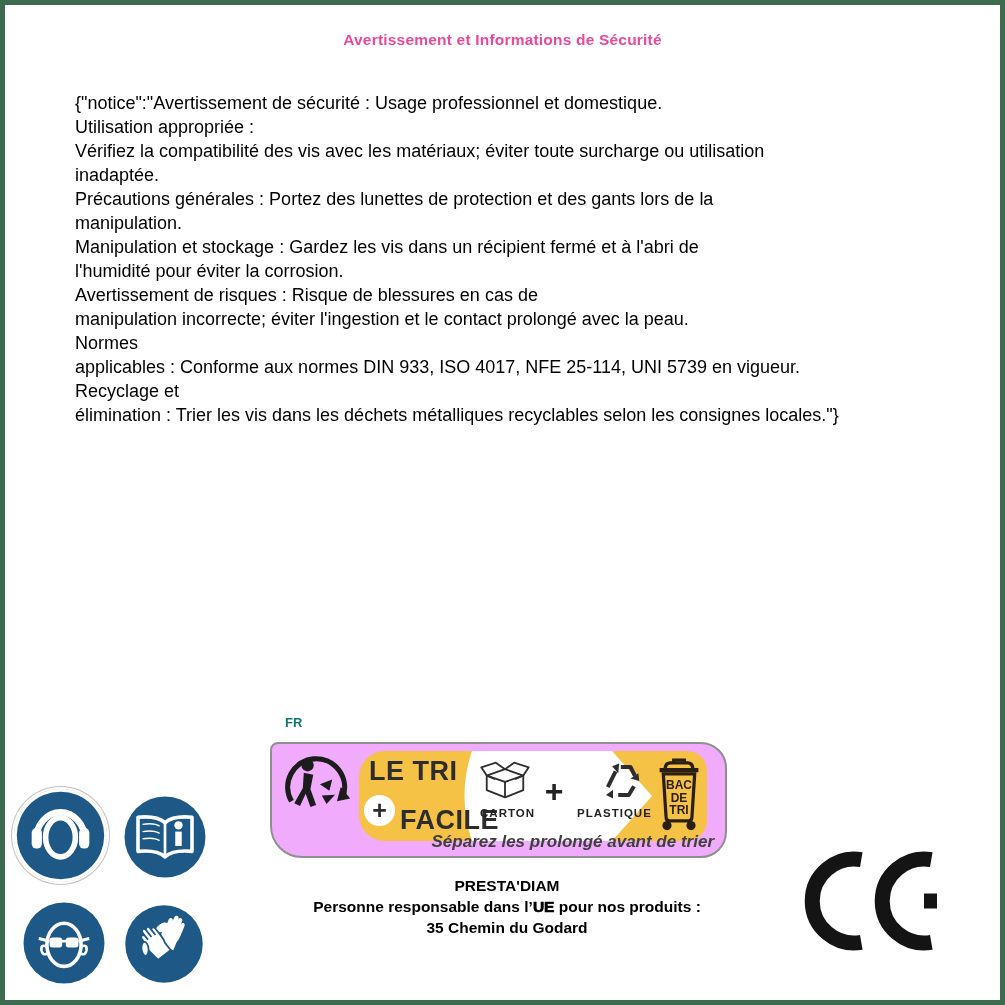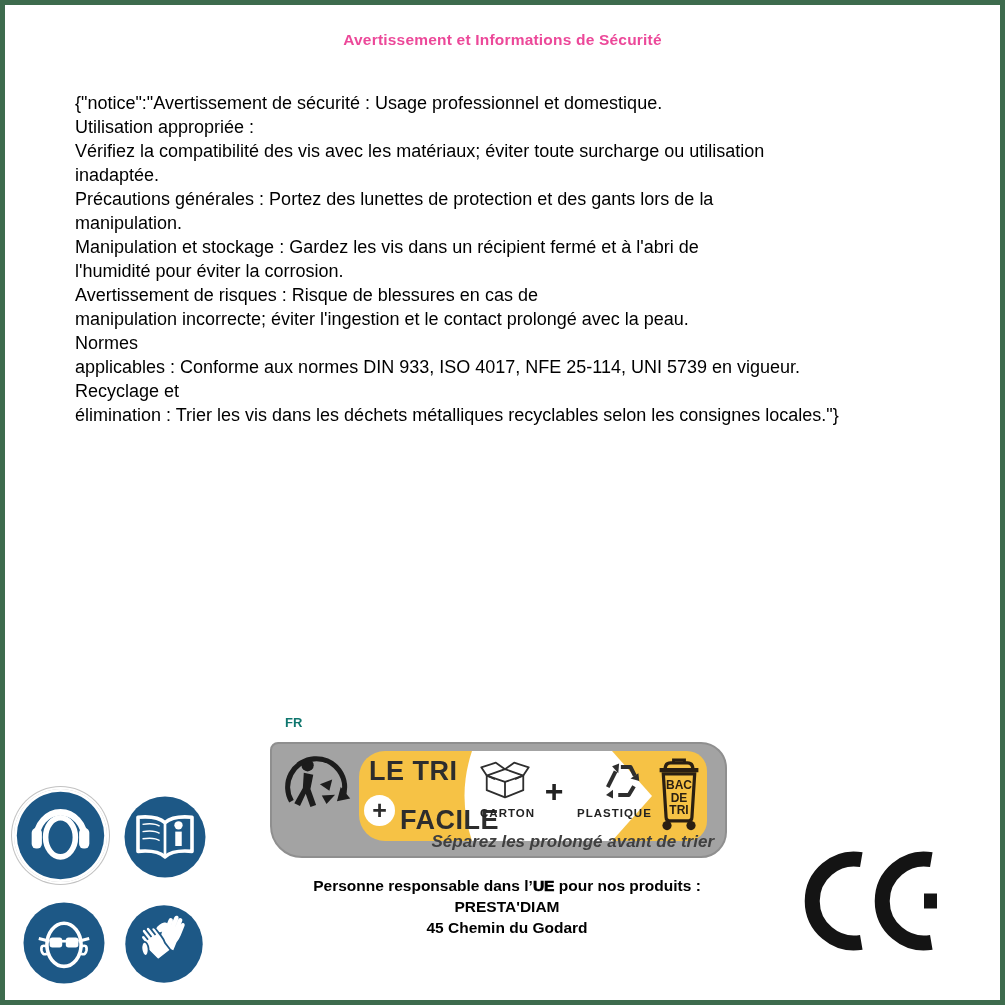--- a/index.html
+++ b/index.html
@@ -12,21 +12,21 @@
             line-height:24px; color:#000; white-space:pre-line; }
 
   
   .icon-wrap { position:absolute; border-radius:50%; }
   .icon-wrap svg { display:block; width:100%; height:100%; }
   .ring { box-shadow:0 0 0 2px #ffffff, 0 0 0 3px #c2c2c2; }
 
   
   .fr-code { position:absolute; left:280px; top:710px; font-size:13px; font-weight:bold; color:#0f766e; }
   .tri-label { position:absolute; left:265px; top:737px; width:457px; height:116px;
-               background:#a3a3a3; border:2px solid #8f8f8f;
+               background:#f0abfc; border:2px solid #8f8f8f;
                border-radius:8px 26px 26px 32px;text-decoration:underline; }
   .triman { position:absolute; left:10px; top:8px; width:72px; height:72px; }
   .band { position:absolute; left:87px; top:7px; width:348px; height:90px;
           border-radius:26px 20px 20px 26px; }
   .band .headline1 { position:absolute; left:10px; top:5px; font-size:27px; font-weight:bold;
                      color:#2d2d2d; letter-spacing:.5px; }
   .band .pluscircle { position:absolute; left:5px; top:44px; width:31px; height:31px;
                       background:#fff; border-radius:50%; text-align:center; line-height:30px;
                       font-size:25px; font-weight:bold; color:#2d2d2d; }
   .band .headline2 { position:absolute; left:41px; top:54px; font-size:27px; font-weight:bold;
@@ -187,23 +187,23 @@
           <text x="26" y="49">DE</text>
           <text x="26" y="63">TRI</text>
         </g>
       </svg>
     </div>
 
     <div class="tri-caption">Séparez les prolongé avant de trier</div>
   </div>
 
   <div class="responsible">
+    <div><span>PRESTA'DIAM</span></div>
     <div><span>Personne responsable dans l’</span><span class="xb">UE</span><span> pour nos produits :</span></div>
-    <div><span>PRESTA'DIAM</span></div>
-    <div><span>45 Chemin du Godard</span></div>
+    <div><span>35 Chemin du Godard</span></div>
   </div>
 
   <svg class="ce" viewBox="0 0 150 110">
     <g stroke="#141414" stroke-width="15" fill="none">
       <path d="M59.3 96.4 A42 42 0 1 1 59.3 13.6"></path>
       <path d="M129.3 96.4 A42 42 0 1 1 129.3 13.6"></path>
       <path d="M122 55 L135 55"></path>
     </g>
   </svg>
 

